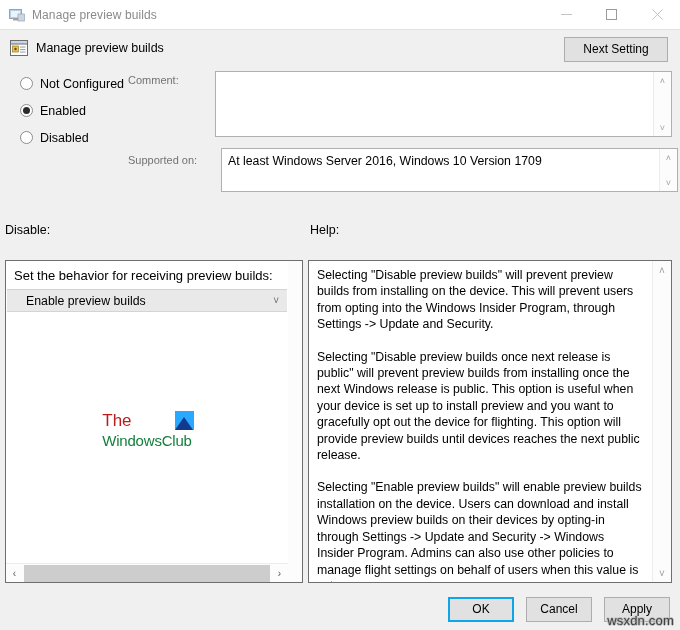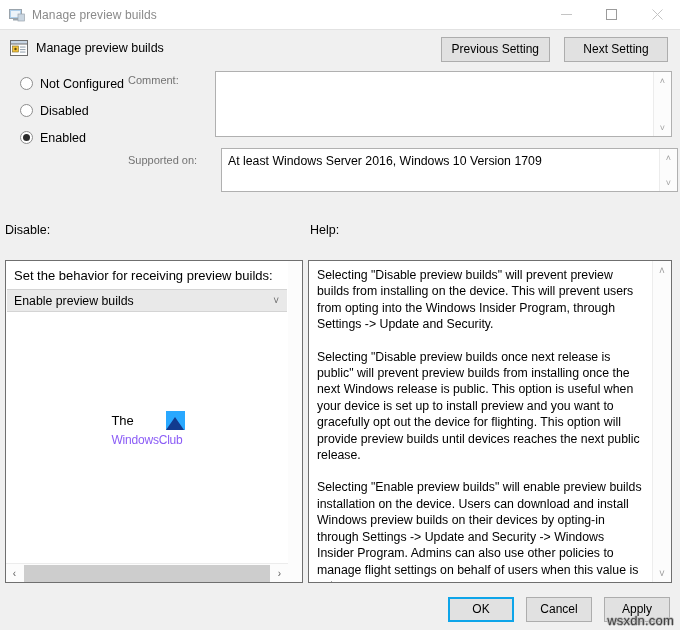--- a/index.html
+++ b/index.html
@@ -218,21 +218,21 @@
     height: 23px;
     background: #e9e9e9;
     border-top: 1px solid #d4d4d4;
     border-bottom: 1px solid #d4d4d4;
     display: flex;
     align-items: center;
     position: relative;
     box-sizing: border-box;
   }
   .combo-value {
-    padding-left: 7px;
+    padding-left: 19px;
     font-size: 12.3px;
   }
   .combo-arrow {
     position: absolute;
     right: 8px;
     color: #6b6b6b;
     font-size: 10px;
   }
   .watermark {
     position: absolute;
@@ -240,27 +240,27 @@
     top: 150px;
     text-align: center;
     pointer-events: none;
   }
   .wm-inner {
     display: inline-block;
     position: relative;
     text-align: left;
   }
   .wm-line1 {
-    font-size: 13px;
-    color: #000000;
+    font-size: 17px;
+    color: #b91c1c;
     line-height: 19px;
   }
   .wm-line2 {
-    font-size: 12px;
-    color: #8b5cf6;
+    font-size: 15px;
+    color: #15803d;
     line-height: 21px;
     letter-spacing: -0.2px;
   }
   .wm-logo {
     position: absolute;
     right: -2px;
     top: 0px;
     width: 19px;
     height: 19px;
     background: #29a8ff;
@@ -432,39 +432,38 @@
       <rect x="0.5" y="0.5" width="17" height="3.5" fill="#c8d6e5" stroke="#6d6d6d"></rect>
       <rect x="2.5" y="6" width="6" height="6" fill="#f5c33b" stroke="#7a6a2a" stroke-width="0.6"></rect>
       <circle cx="5.5" cy="9" r="1.2" fill="#5a4a10"></circle>
       <rect x="10" y="6.5" width="5.5" height="1.1" fill="#9aa6b2"></rect>
       <rect x="10" y="9" width="5.5" height="1.1" fill="#9aa6b2"></rect>
       <rect x="10" y="11.5" width="5.5" height="1.1" fill="#9aa6b2"></rect>
     </svg>
   </div>
   <div class="header-title">Manage preview builds</div>
   <div class="navbtns">
-    <div class="btn nav">Previous Setting</div>
     <div class="btn nav">Next Setting</div>
   </div>
 </div>
 
 <div class="settings">
 
   <div class="radios">
     <div class="radio-row">
       <span class="radio-mark"></span>
       <span class="radio-label">Not Configured</span>
     </div>
     <div class="radio-row">
+      <span class="radio-mark checked"></span>
+      <span class="radio-label">Enabled</span>
+    </div>
+    <div class="radio-row">
       <span class="radio-mark"></span>
       <span class="radio-label">Disabled</span>
-    </div>
-    <div class="radio-row">
-      <span class="radio-mark checked"></span>
-      <span class="radio-label">Enabled</span>
     </div>
   </div>
 
   <div class="field-label" style="left:128px; top:8px;">Comment:</div>
   <div class="box" style="left:215px; top:5px; width:457px; height:66px;">
     <div class="box-text"></div>
     <div class="vscroll">
       <div class="arrow">˄</div>
       <div class="arrow">˅</div>
     </div>

